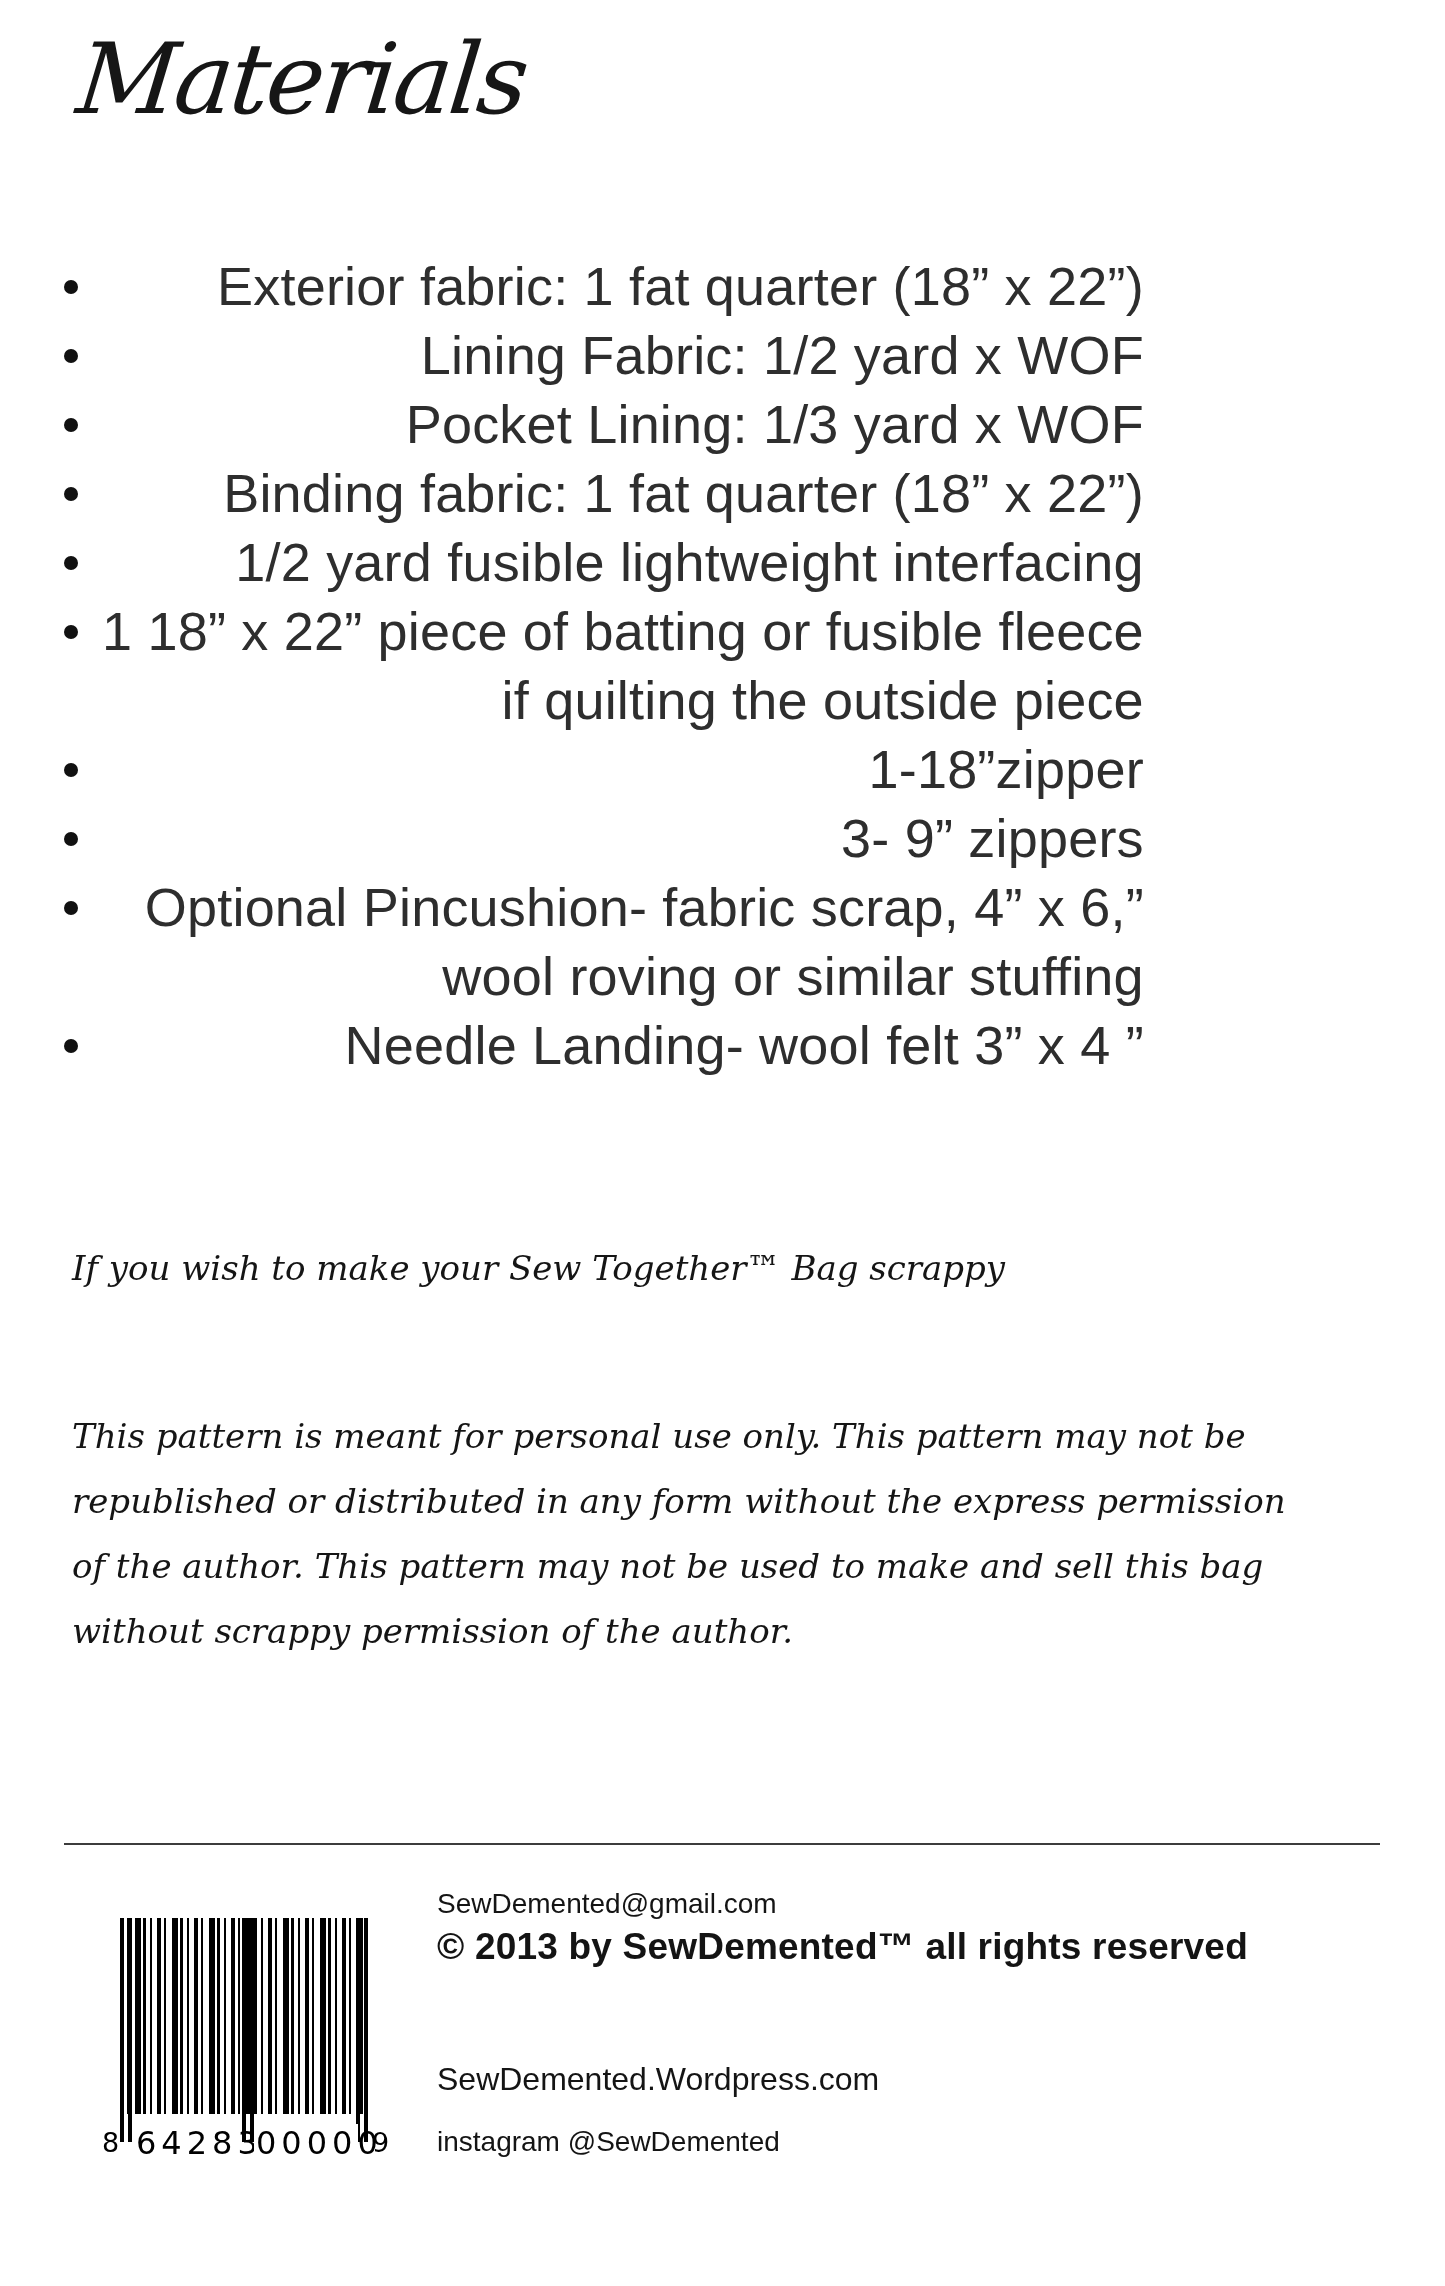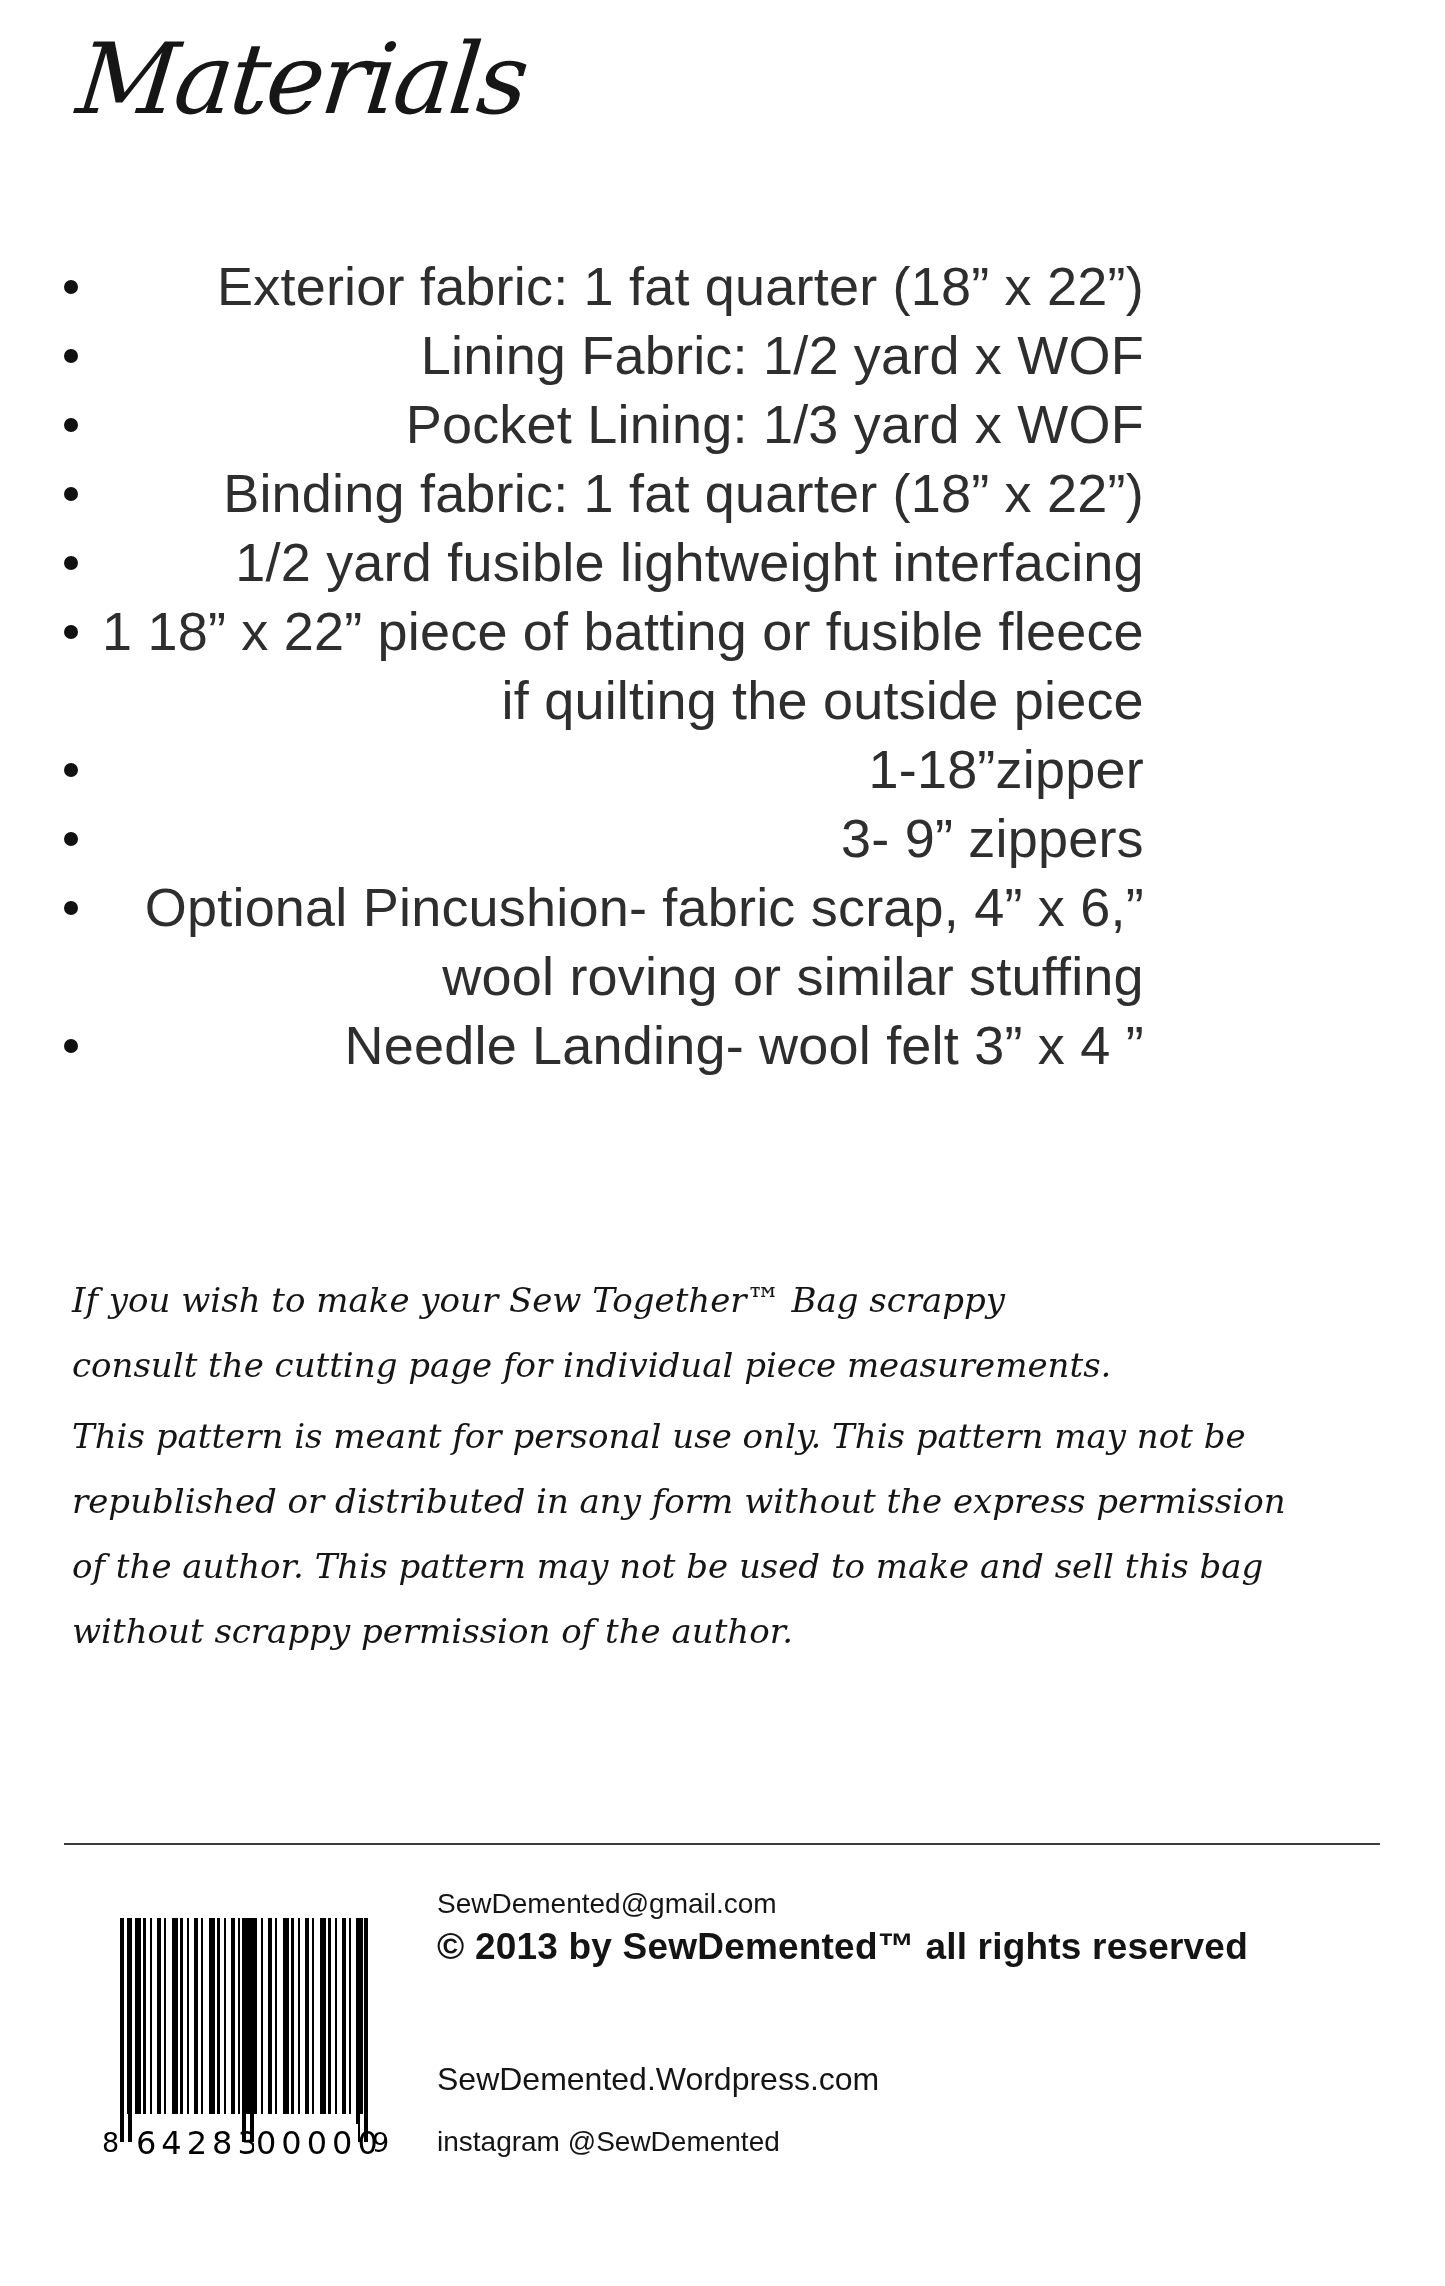--- a/index.html
+++ b/index.html
@@ -39,21 +39,21 @@
   .materials .wrap:empty { display:none; }
   .materials .wrap { display:block; }
 
   
   .note {
     position:absolute; left:72px;
     font-family:"DejaVu Serif", serif;
     font-style:italic;
     color:#151515;
   }
-  .note-scrappy { top:1268px; font-size:34px; line-height:65px; }
+  .note-scrappy { top:1236px; font-size:34px; line-height:65px; }
   .note-legal   { top:1404px; font-size:34px; line-height:65px; }
 
   
   .rule {
     position:absolute; left:64px; top:1843px;
     width:1316px; height:2px; background:#3c3c3c;
   }
 
   
   .barcode { position:absolute; left:104px; top:1918px; width:290px; height:244px; }
@@ -133,21 +133,20 @@
       </li>
       <li>
         <span class="dot"></span>
         <span class="wrap">Needle Landing- wool felt 3” x 4 ”</span>
       </li>
     </ul>
   </div>
 
   <div class="note note-scrappy">
     <div>If you wish to make your Sew Together™ Bag scrappy</div>
-    <div>consult the cutting page for individual piece measurements.</div>
   </div>
 
   <div class="note note-legal">
     <div>This pattern is meant for personal use only. This pattern may not be</div>
     <div>republished or distributed in any form without the express permission</div>
     <div>of the author. This pattern may not be used to make and sell this bag</div>
     <div>without scrappy permission of the author.</div>
   </div>
 
   <div class="rule"></div>

